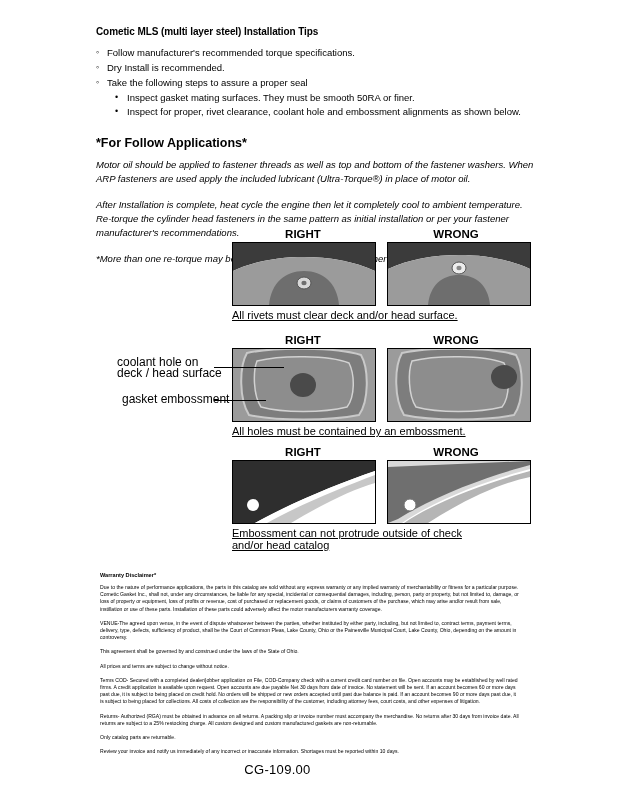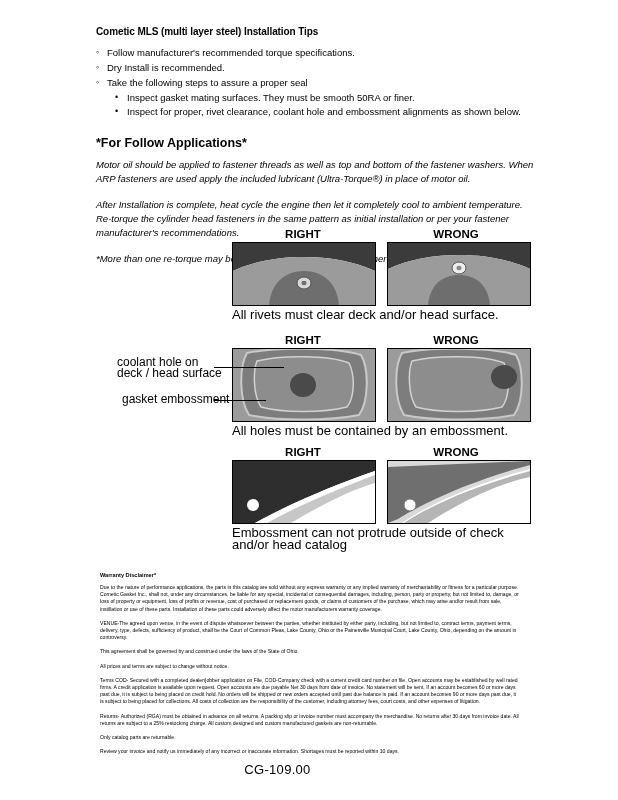--- a/index.html
+++ b/index.html
@@ -119,23 +119,24 @@
     height: 62px;
     border: 1px solid #000;
     position: relative;
     overflow: hidden;
     background: #ffffff;
   }
   .fig-box.tall {
     height: 72px;
   }
   .caption {
-    font-size: 13px;
+    font-size: 11px;
     margin: 3px 0 13px 0;
     line-height: 12px;
+    text-decoration: underline;
   }
   .caption.two {
     margin-bottom: 9px;
   }
 
   
   .callout {
     position: absolute;
     font-size: 12px;
     text-align: left;

